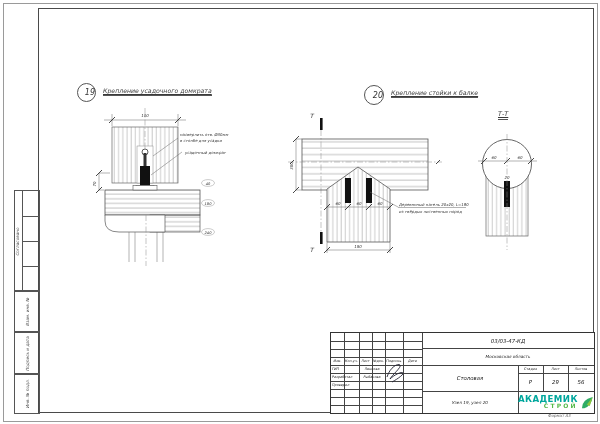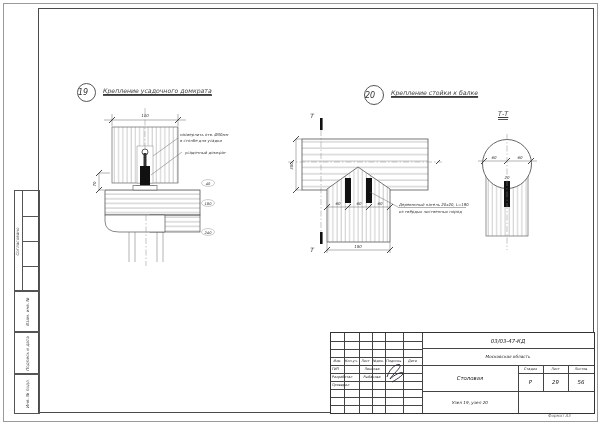--- a/index.html
+++ b/index.html
@@ -6,21 +6,21 @@
   #stage{position:relative;width:600px;height:424px;background:#fff;overflow:hidden;
          font-family:"DejaVu Sans",sans-serif;color:#333;}
   .abs{position:absolute;}
   
   #outer-border{left:3px;top:3px;width:593px;height:417px;border:1px solid #9a9a9a;}
   #inner-frame{left:38px;top:8px;width:554px;height:403px;border:1px solid #4a4a4a;}
   
   .stampcell{border:1px solid #555;left:14px;width:24px;display:flex;align-items:center;justify-content:center;}
   .vtext{transform:rotate(-90deg);white-space:nowrap;font-size:4.2px;font-style:italic;color:#444;}
   
-  .bubble{border:1px solid #555;border-radius:50%;display:flex;align-items:center;justify-content:flex-start;
+  .bubble{border:1px solid #555;border-radius:50%;display:flex;align-items:center;justify-content:flex-end;
           font-style:italic;font-size:8px;color:#333;background:#fff;}
   .dtitle{font-style:italic;font-size:6.2px;color:#3a3a3a;border-bottom:0.8px solid #555;padding-bottom:1px;white-space:nowrap;text-decoration:underline;}
   
   #tblock{left:330px;top:332px;width:263px;height:80px;border:1.4px solid #333;background:#fff;}
   .ln{position:absolute;background:#444;}
   .cell{position:absolute;display:flex;align-items:center;justify-content:center;text-align:center;
         font-style:italic;color:#222;overflow:hidden;}
   .tiny{font-size:3.4px;}
   .small{font-size:4.2px;}
   .med{font-size:5.4px;}
@@ -230,16 +230,26 @@
     <div class="cell med" style="left:91px;top:32px;width:96px;height:26px;">Столовая</div>
     <div class="cell small" style="left:91px;top:58px;width:96px;height:22px;">Узел 19, узел 20</div>
 
     <div class="cell tiny" style="left:187px;top:32px;width:25px;height:8px;">Стадия</div>
     <div class="cell tiny" style="left:212px;top:32px;width:25px;height:8px;">Лист</div>
     <div class="cell tiny" style="left:237px;top:32px;width:26px;height:8px;">Листов</div>
     <div class="cell med" style="left:187px;top:40px;width:25px;height:18px;">Р</div>
     <div class="cell med" style="left:212px;top:40px;width:25px;height:18px;">29</div>
     <div class="cell med" style="left:237px;top:40px;width:26px;height:18px;">56</div>
 
+    <div class="cell" id="logo-wrap" style="left:187px;top:58px;width:76px;height:22px;">
+      <div id="logo-text">
+        <div id="logo-line1">АКАДЕМИК</div>
+        <div id="logo-line2">СТРОЙ</div>
+      </div>
+      <svg width="17" height="18" viewBox="0 0 18 18">
+        <path d="M2.5 17 Q2 6 16 2.5 Q14.5 13.5 5.5 17 Z" fill="#2FAC66"></path>
+        <path d="M8.5 12.5 L16 2.5 L12.5 14 Z" fill="#8DC63F"></path>
+      </svg>
+    </div>
   </div>
 
   <div class="abs" id="format-note">Формат А3</div>
 </div>
 
 </body></html>

